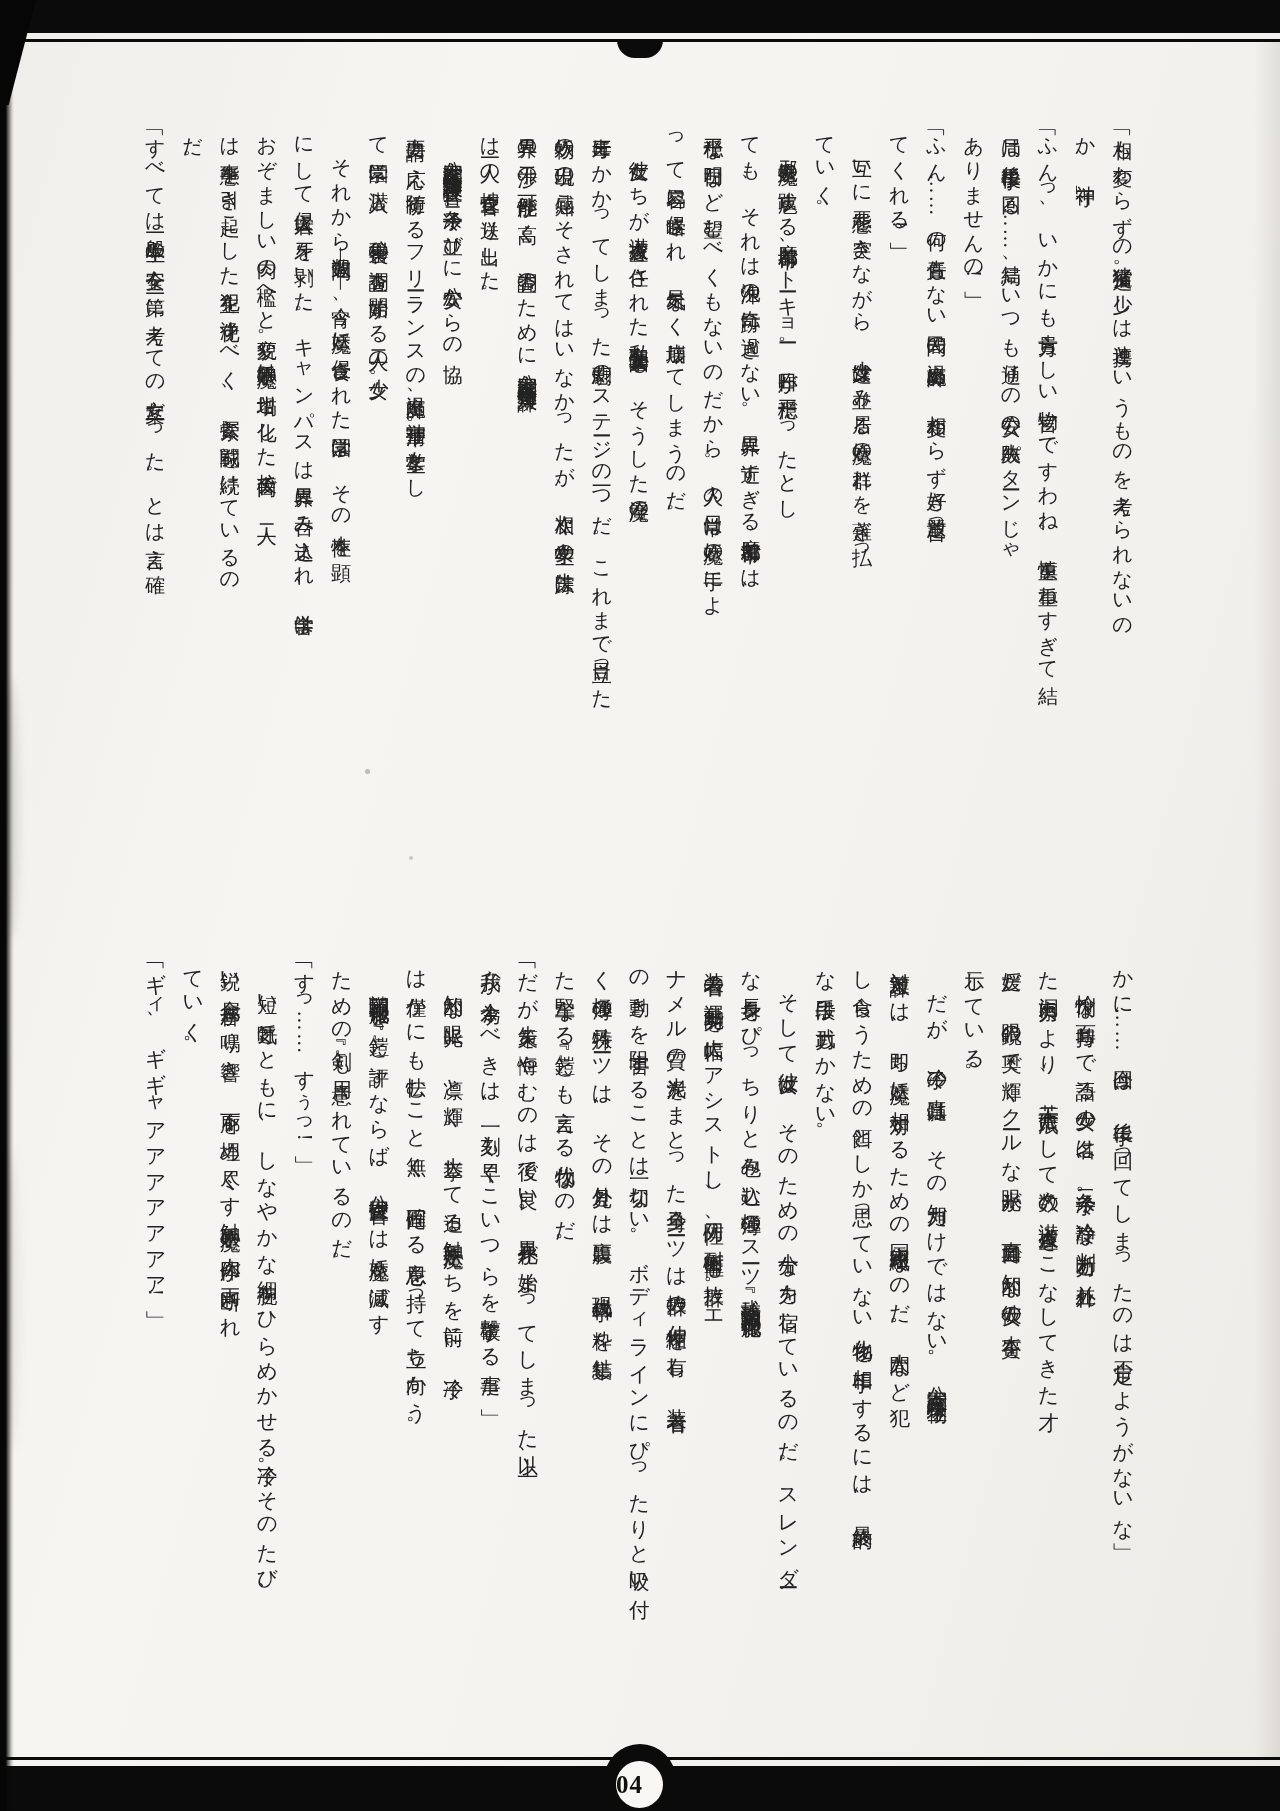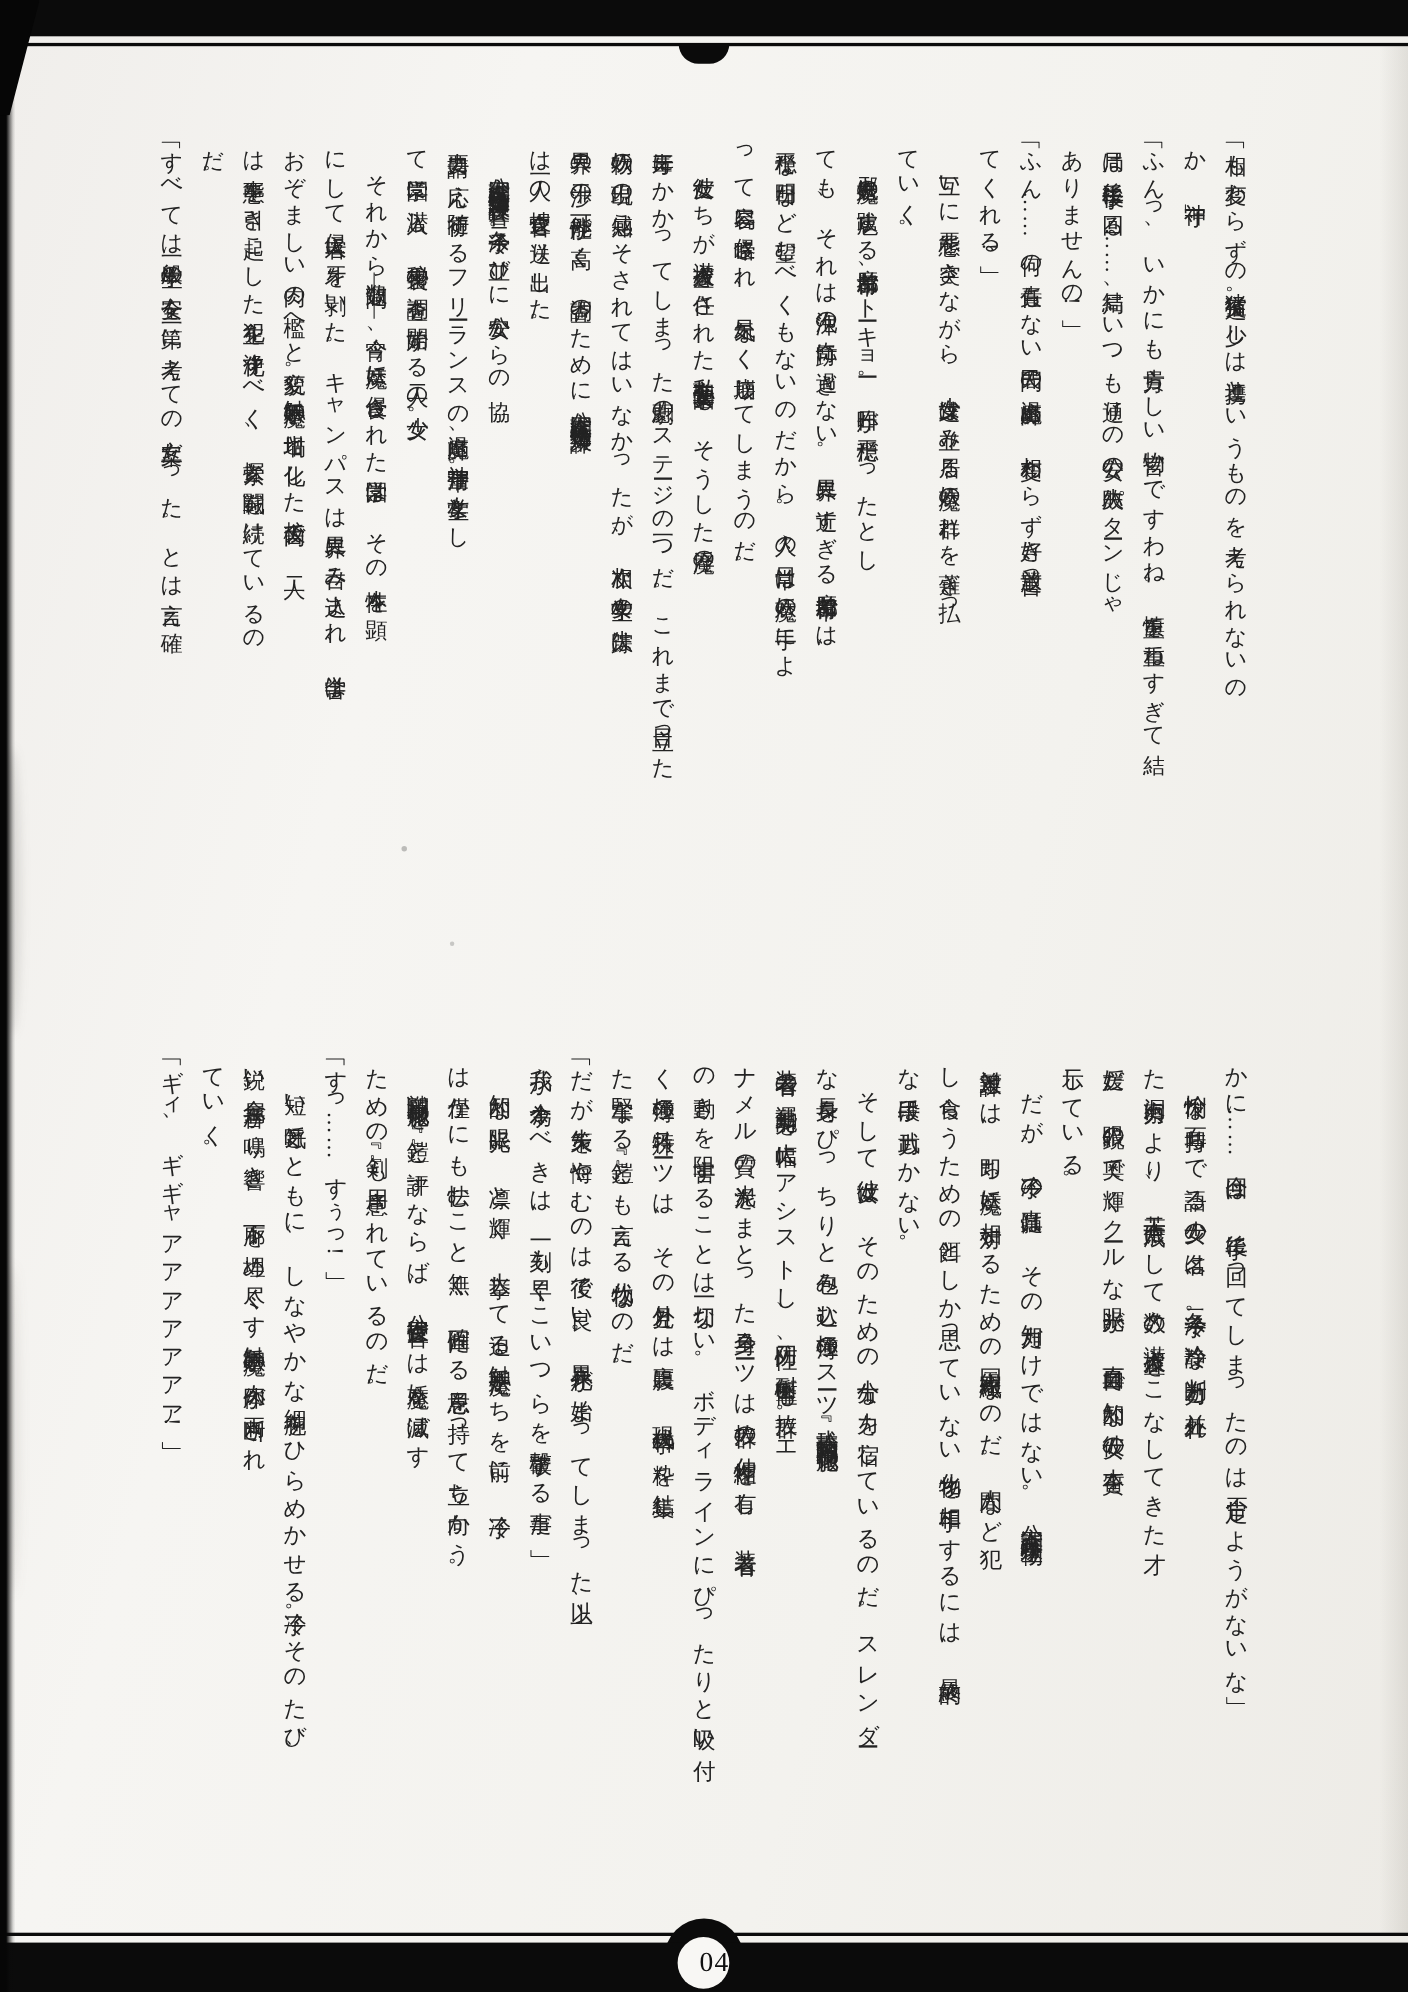--- a/index.html
+++ b/index.html
@@ -13,22 +13,22 @@
   }
   
   .top-band{position:absolute;top:0;left:0;width:1280px;height:33px;background:#0b0b0b;}
   .top-rule{position:absolute;top:39px;left:0;width:1280px;height:3px;background:#0b0b0b;}
   .top-dome{position:absolute;top:40px;left:617px;width:46px;height:18px;background:#0b0b0b;border-radius:0 0 26px 26px;}
   .bottom-rule{position:absolute;top:1757px;left:0;width:1280px;height:3px;background:#0b0b0b;}
   .bottom-band{position:absolute;top:1766px;left:0;width:1280px;height:45px;background:#0b0b0b;}
   .bottom-dome{position:absolute;top:1744px;left:604px;width:72px;height:42px;background:#0b0b0b;border-radius:36px 36px 0 0;}
   .page-badge{
     position:absolute;top:1761px;left:616px;width:47px;height:47px;border-radius:50%;
-    background:#f8f7f4;display:flex;align-items:center;justify-content:flex-end;
-    font-size:25px;font-weight:normal;color:#101010;letter-spacing:1px;z-index:5;
+    background:#f8f7f4;display:flex;align-items:center;justify-content:flex-start;
+    font-size:25px;font-weight:bold;color:#101010;letter-spacing:1px;z-index:5;
   }
   
   .left-strip{position:absolute;top:0;left:0;bottom:0;width:14px;z-index:4;
     background:linear-gradient(to right,#060606 40%,rgba(10,10,10,.55) 62%,rgba(10,10,10,.14) 84%,transparent);}
   .corner-wedge{position:absolute;top:0;left:0;width:36px;height:105px;background:#060606;z-index:4;
     clip-path:polygon(0 0,100% 0,24% 100%,0 100%);}
   .smudge-a{position:absolute;left:1px;top:680px;width:17px;height:260px;background:rgba(70,66,60,.16);
     border-radius:50%;filter:blur(5px);}
   .smudge-b{position:absolute;left:2px;top:1150px;width:14px;height:300px;background:rgba(70,66,60,.12);
     border-radius:50%;filter:blur(6px);}

